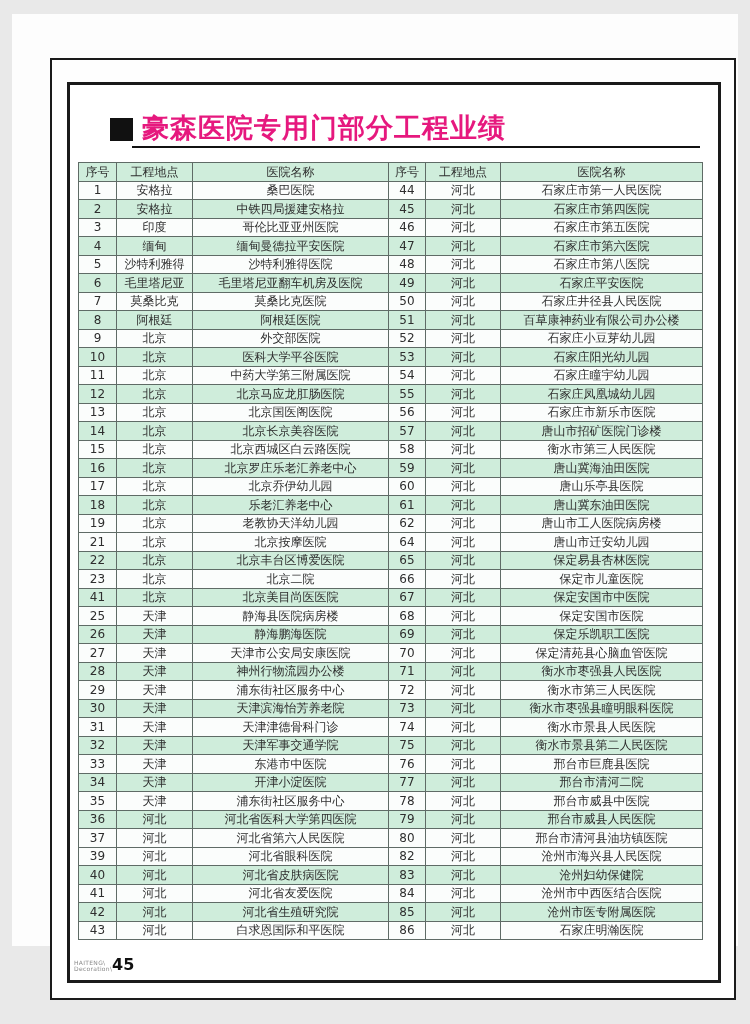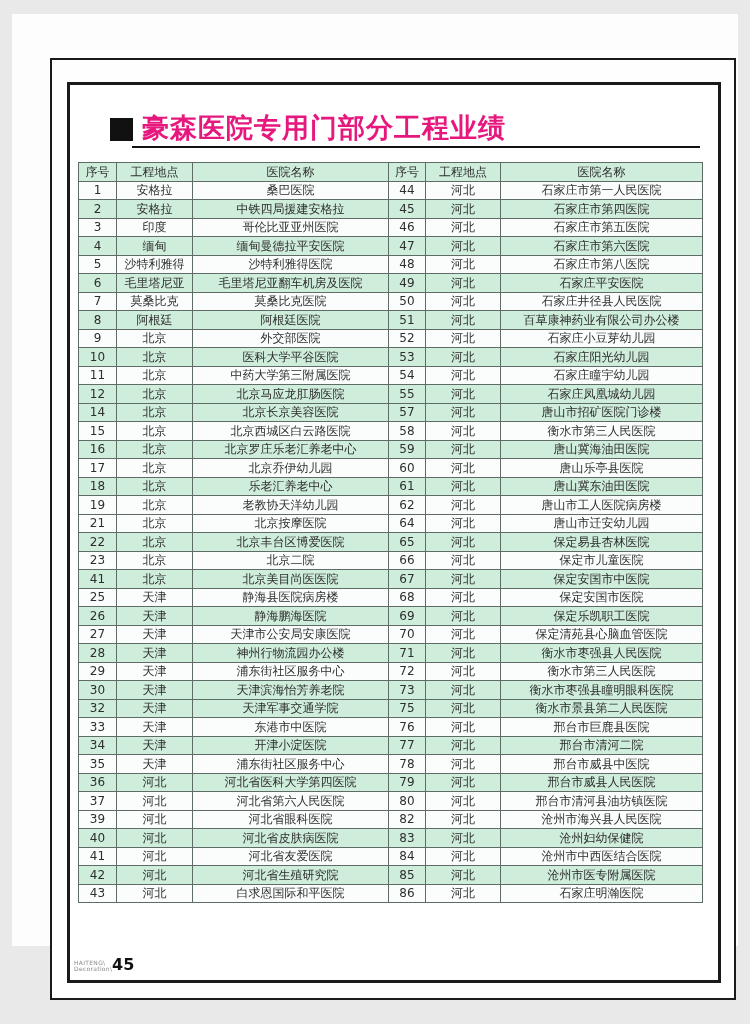--- a/index.html
+++ b/index.html
@@ -183,20 +183,28 @@
           <td>石家庄瞳宇幼儿园</td>
         </tr>
         <tr class="green">
           <td>12</td>
           <td>北京</td>
           <td>北京马应龙肛肠医院</td>
           <td>55</td>
           <td>河北</td>
           <td>石家庄凤凰城幼儿园</td>
         </tr>
+        <tr class="white">
+          <td>13</td>
+          <td>北京</td>
+          <td>北京国医阁医院</td>
+          <td>56</td>
+          <td>河北</td>
+          <td>石家庄市新乐市医院</td>
+        </tr>
         <tr class="green">
           <td>14</td>
           <td>北京</td>
           <td>北京长京美容医院</td>
           <td>57</td>
           <td>河北</td>
           <td>唐山市招矿医院门诊楼</td>
         </tr>
         <tr class="white">
           <td>15</td>
@@ -310,20 +318,28 @@
           <td>河北</td>
           <td>衡水市第三人民医院</td>
         </tr>
         <tr class="green">
           <td>30</td>
           <td>天津</td>
           <td>天津滨海怡芳养老院</td>
           <td>73</td>
           <td>河北</td>
           <td>衡水市枣强县瞳明眼科医院</td>
+        </tr>
+        <tr class="white">
+          <td>31</td>
+          <td>天津</td>
+          <td>天津津德骨科门诊</td>
+          <td>74</td>
+          <td>河北</td>
+          <td>衡水市景县人民医院</td>
         </tr>
         <tr class="green">
           <td>32</td>
           <td>天津</td>
           <td>天津军事交通学院</td>
           <td>75</td>
           <td>河北</td>
           <td>衡水市景县第二人民医院</td>
         </tr>
         <tr class="white">

